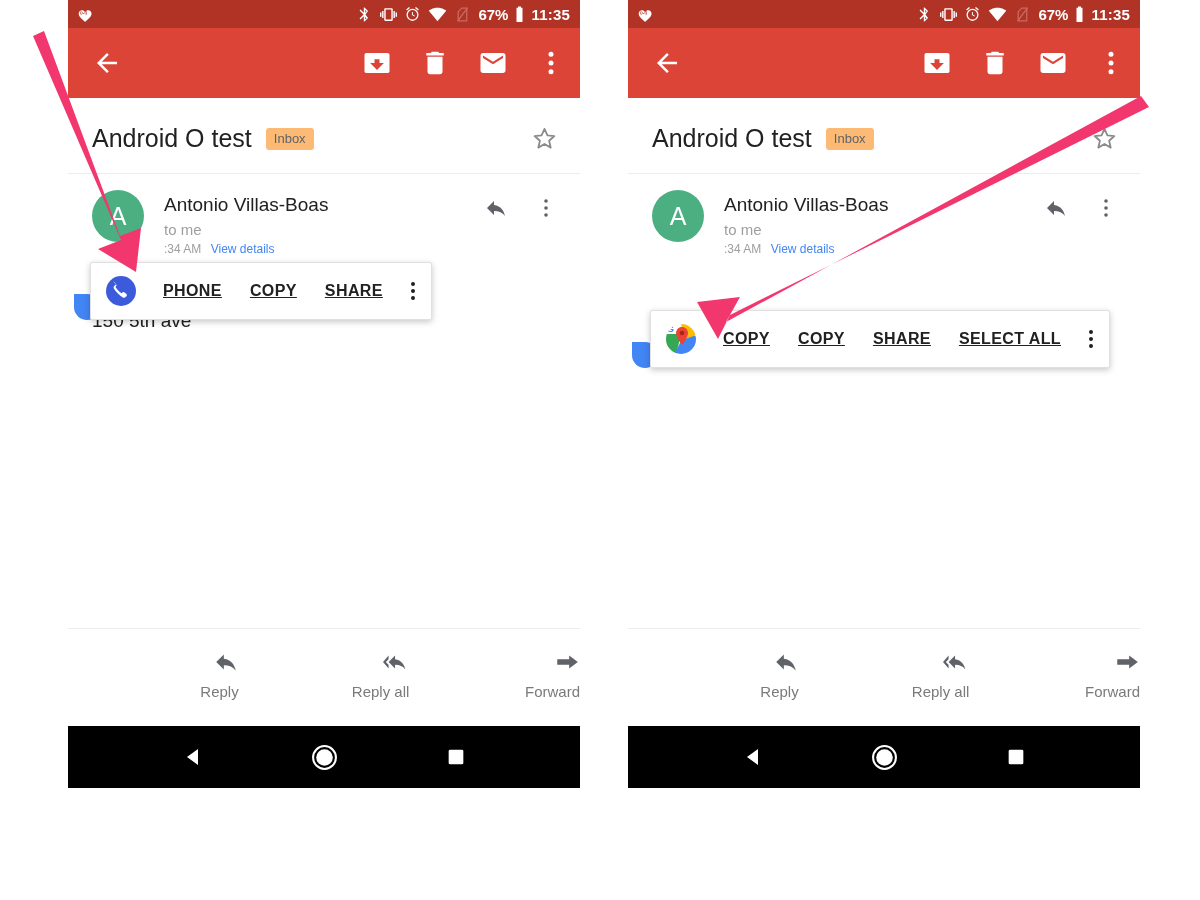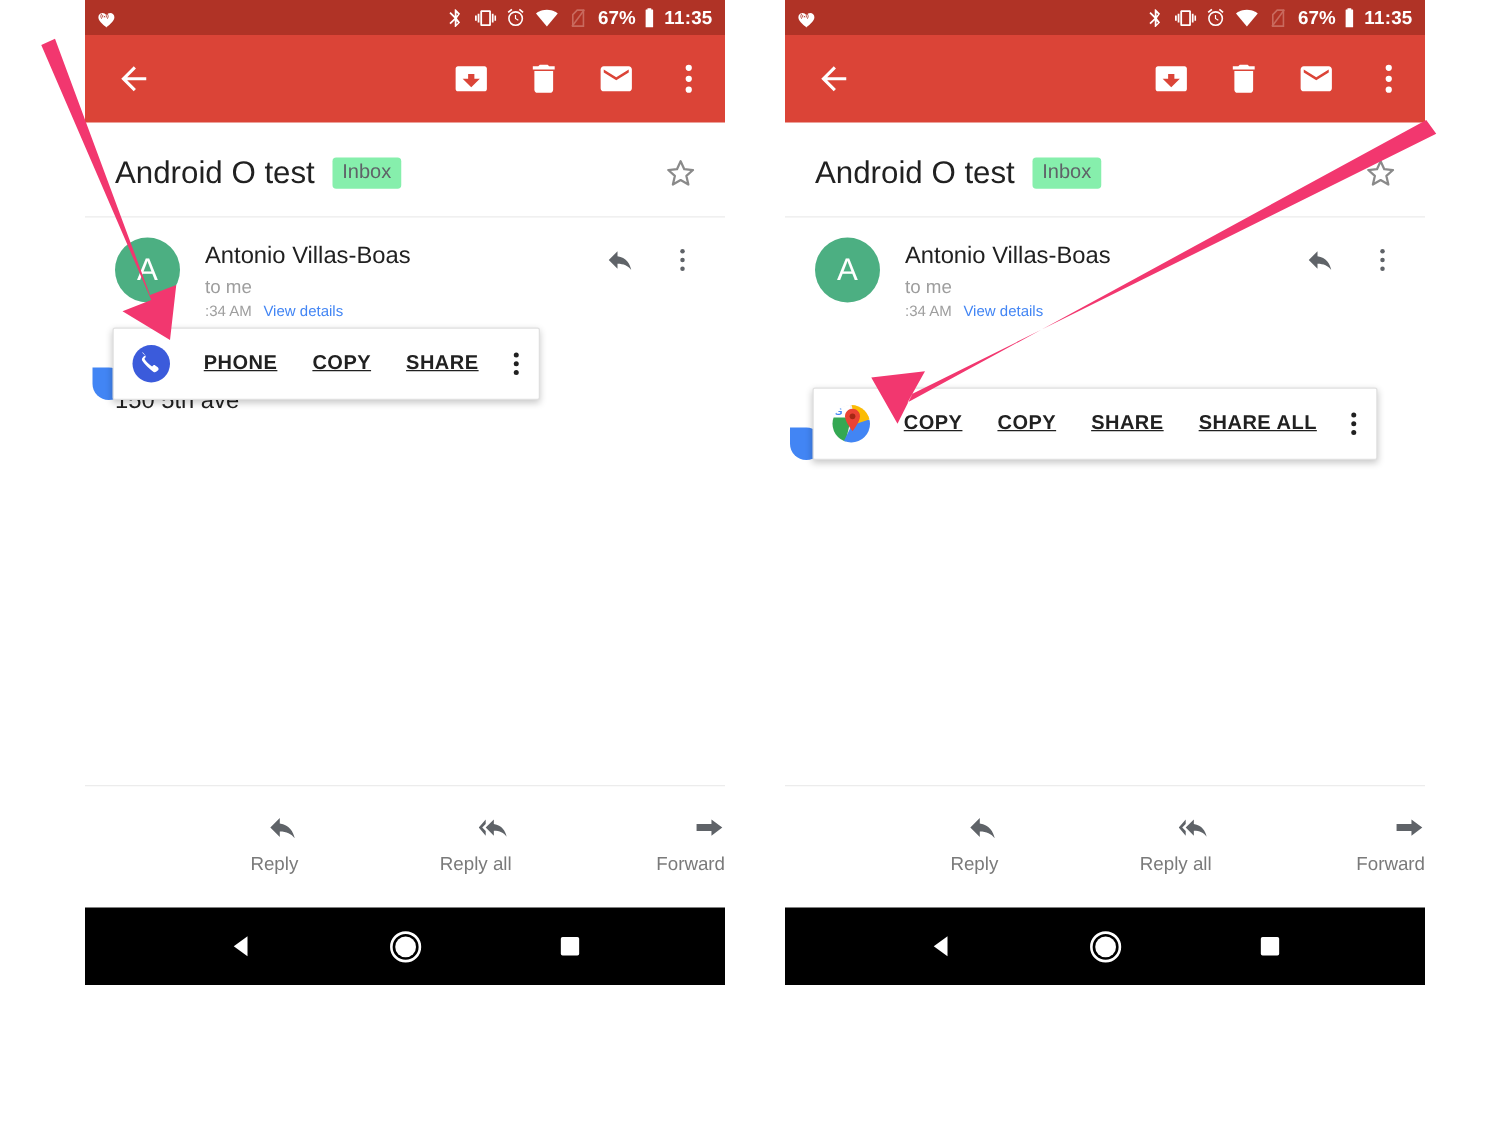--- a/index.html
+++ b/index.html
@@ -43,22 +43,22 @@
   .subject-row {
     display: flex; align-items: center;
     padding: 26px 22px 20px 24px;
     border-bottom: 1px solid #ececec;
   }
   .subject {
     font-size: 25px; color: #212121; font-weight: 400;
     white-space: nowrap;
   }
   .label-chip {
-    margin-left: 14px; background: #86efac; color: #5f6368;
-    font-size: 16px; padding: 3px 8px 4px; border-radius: 3px;
+    margin-left: 14px; background: #fdba74; color: #5f6368;
+    font-size: 13px; padding: 3px 8px 4px; border-radius: 3px;
     white-space: nowrap;
   }
   .chip-space { flex: 1; }
   .star { width: 27px; height: 27px; cursor: pointer; }
 
   
   .sender-row { display: flex; padding: 16px 22px 0 24px; position: relative; }
   .avatar {
     width: 52px; height: 52px; border-radius: 50%;
     background: #4caf82; color: #fff;
@@ -464,21 +464,21 @@
             <path d="M0 0h10v7H0z" fill="#ffffff"></path>
             <text x="5.5" y="9" font-family="'Liberation Sans',sans-serif" font-size="9" font-weight="bold" fill="#4285f4" text-anchor="middle">G</text>
             <path d="M17 4c-3.3 0-6 2.7-6 6 0 4.5 6 12 6 12s6-7.5 6-12c0-3.3-2.7-6-6-6z" fill="#ea4335"></path>
             <circle cx="17" cy="10" r="2.3" fill="#a52714"></circle>
           </g>
         </svg>
       </span>
       <span class="sel-item">COPY</span>
       <span class="sel-item">COPY</span>
       <span class="sel-item">SHARE</span>
-      <span class="sel-item">SHARE ALL</span>
+      <span class="sel-item">SELECT ALL</span>
       <span class="sel-more">
         <svg class="svgw" viewBox="0 0 24 30" width="24" height="30">
             <g fill="#212121">
               <circle cx="12" cy="8" r="2"></circle>
               <circle cx="12" cy="15" r="2"></circle>
               <circle cx="12" cy="22" r="2"></circle>
             </g>
           </svg>
       </span>
     </div>

